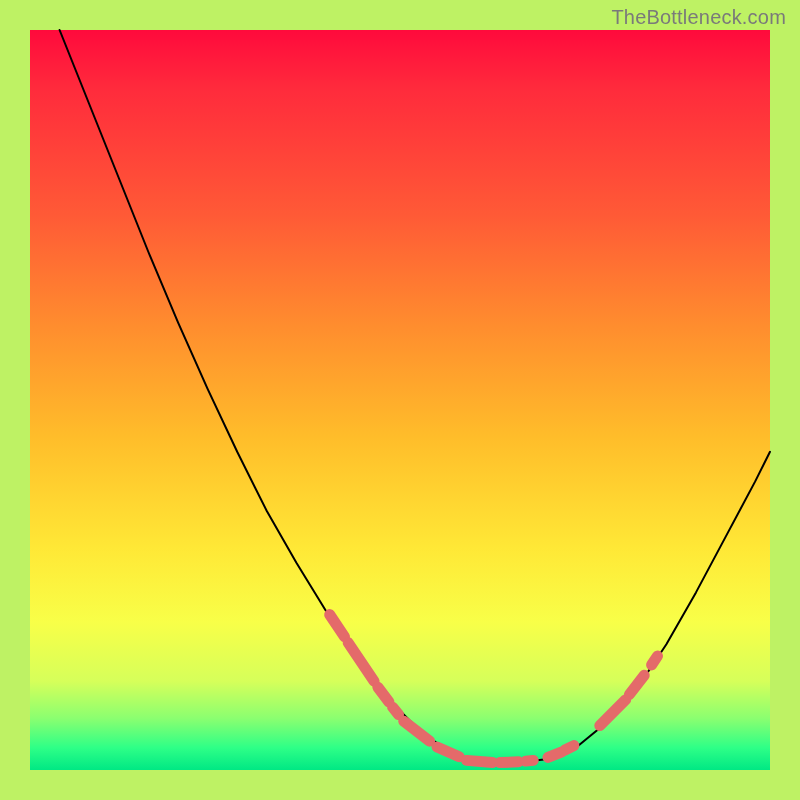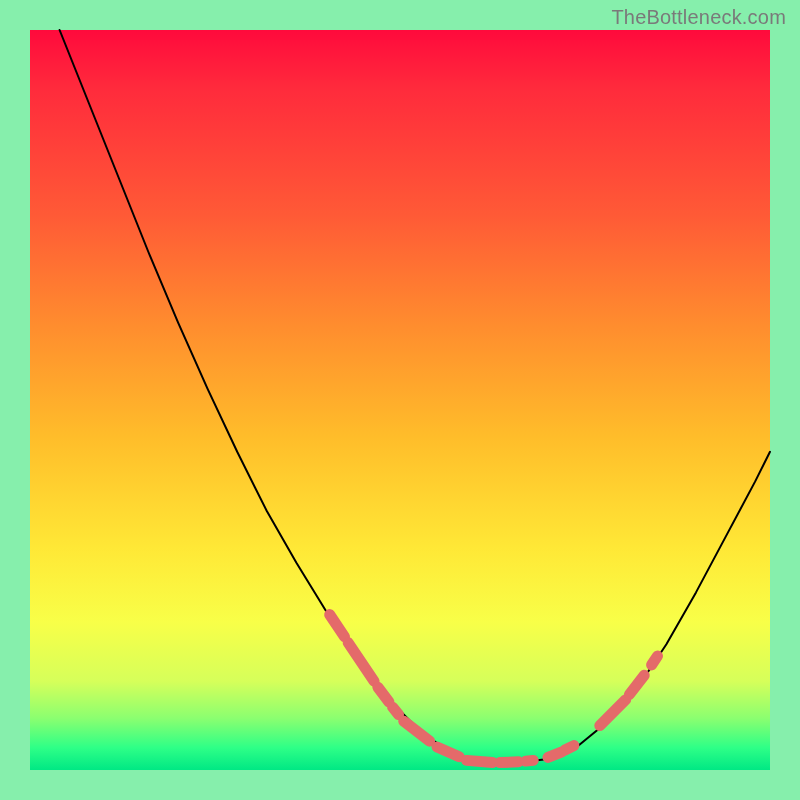--- a/index.html
+++ b/index.html
@@ -10,21 +10,21 @@
     background: #000;
     font-family: Arial, Helvetica, sans-serif;
     overflow: hidden;
   }
   .frame {
     position: absolute;
     left: 0;
     top: 0;
     width: 800px;
     height: 800px;
-    background: #86efac;
+    background: #bef264;
   }
   .plot-area {
     position: absolute;
     left: 30px;
     top: 30px;
     width: 740px;
     height: 740px;
     
     background: linear-gradient(
       to bottom,

